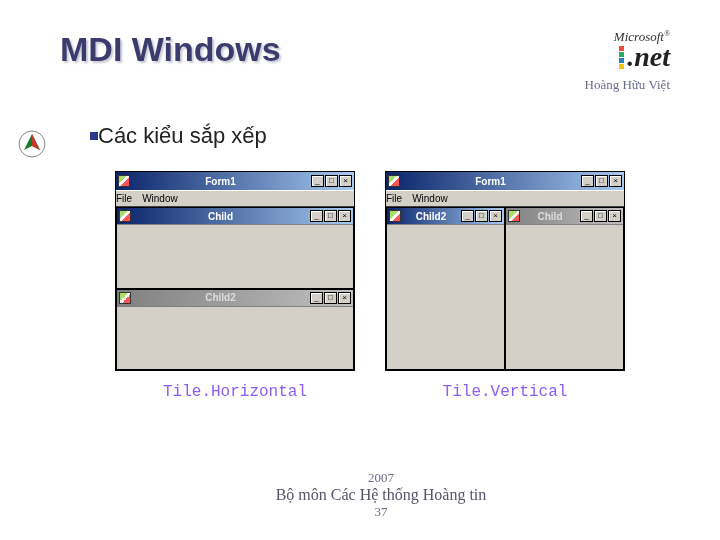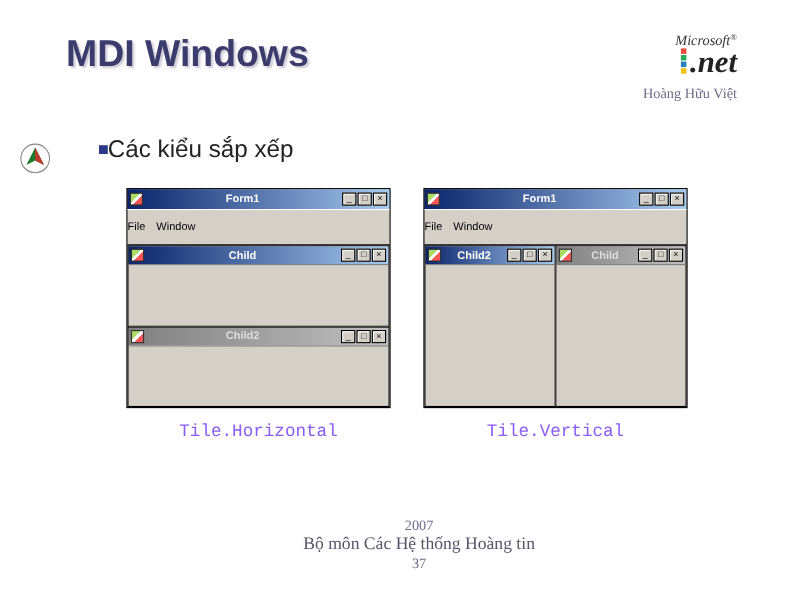--- a/index.html
+++ b/index.html
@@ -40,20 +40,21 @@
     font-style: italic;
   }
   .logo-sup { font-size: 8px; vertical-align: super; }
   .logo-net {
     font-size: 28px;
     font-weight: bold;
     color: #222;
     letter-spacing: 0;
     font-style: italic;
     display: flex;
+    align-items: center;
     justify-content: flex-end;
   }
   .logo-dots {
     display: inline-flex;
     flex-direction: column;
     justify-content: center;
     margin-right: 3px;
     height: 24px;
     gap: 1px;
   }
@@ -146,34 +147,34 @@
     background: #d4d0c8;
     border: 1px solid #000;
     box-shadow: inset 1px 1px 0 #fff;
     font-size: 8px;
     line-height: 10px;
     text-align: center;
     font-family: Tahoma, sans-serif;
     color: #000;
   }
   .menubar {
-    height: 32px;
+    height: 16px;
     background: #d4d0c8;
     border-top: 1px solid #fff;
     display: flex;
     align-items: center;
     gap: 10px;
     padding: 0 0;
     font-size: 10px;
     font-family: Tahoma, sans-serif;
   }
   .menubar span { color: #000; }
   .client {
     flex: 1;
-    background: #0f172a;
+    background: #fef9c3;
     border-top: 1px solid #404040;
     position: relative;
     display: flex;
   }
   .client-h { flex-direction: column; }
   .client-v { flex-direction: row; }
   .child {
     background: #d4d0c8;
     border: 1px solid #000;
     box-shadow: inset 1px 1px 0 #e8e8e4, inset -1px -1px 0 #404040;

